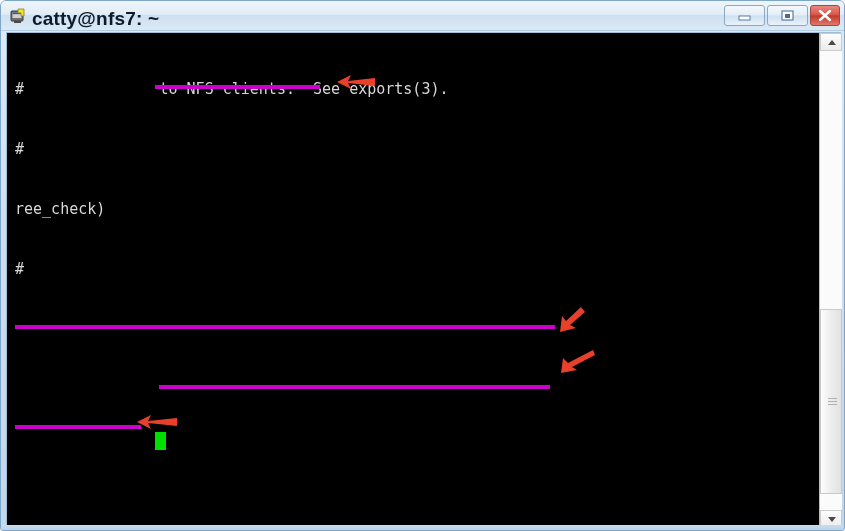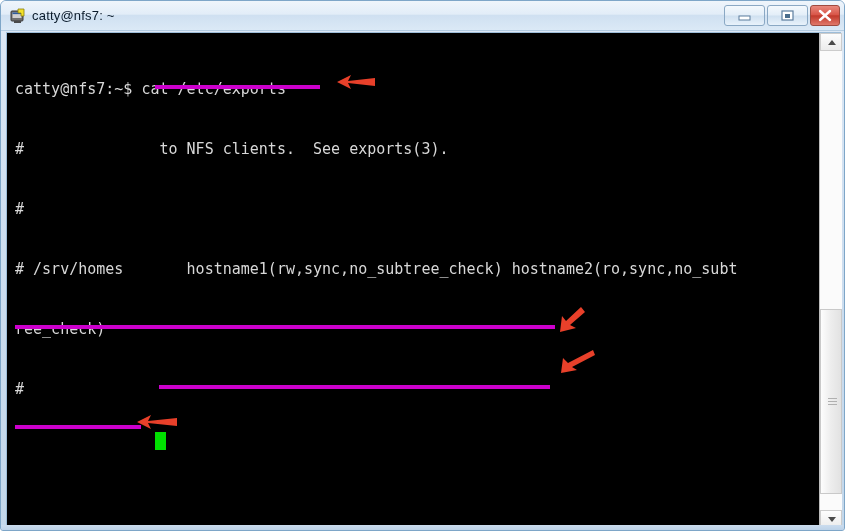--- a/index.html
+++ b/index.html
@@ -42,24 +42,25 @@
     box-sizing: border-box;
   }
   #title-icon {
     position: absolute;
     left: 9px; top: 6px;
     width: 18px; height: 18px;
   }
   #title-text {
     position: absolute;
     left: 31px; top: 7px;
-    font-size: 13px;
+    font-size: 19px;
     color: #0b1b2b;
     letter-spacing: 0.2px;
     white-space: nowrap;
+    font-weight: bold;
   }
 
   .winbtn {
     position: absolute;
     top: 4px;
     width: 41px;
     height: 21px;
     box-sizing: border-box;
     border: 1px solid #8aa8c4;
     border-radius: 3px;
@@ -237,24 +238,22 @@
         </g>
       </svg>
     </div>
   </div>
 
   <div id="term-frame">
 
     <div id="term">
 
       <div id="screen">
-        <div class="ln">catty@nfs7:~$ cat /etc/exports</div>
         <div class="ln">#               to NFS clients.  See exports(3).</div>
         <div class="ln">#</div>
-        <div class="ln"># /srv/homes       hostname1(rw,sync,no_subtree_check) hostname2(ro,sync,no_subt</div>
         <div class="ln">ree_check)</div>
         <div class="ln">#</div>
         
         
         
         
         
         
         
         

